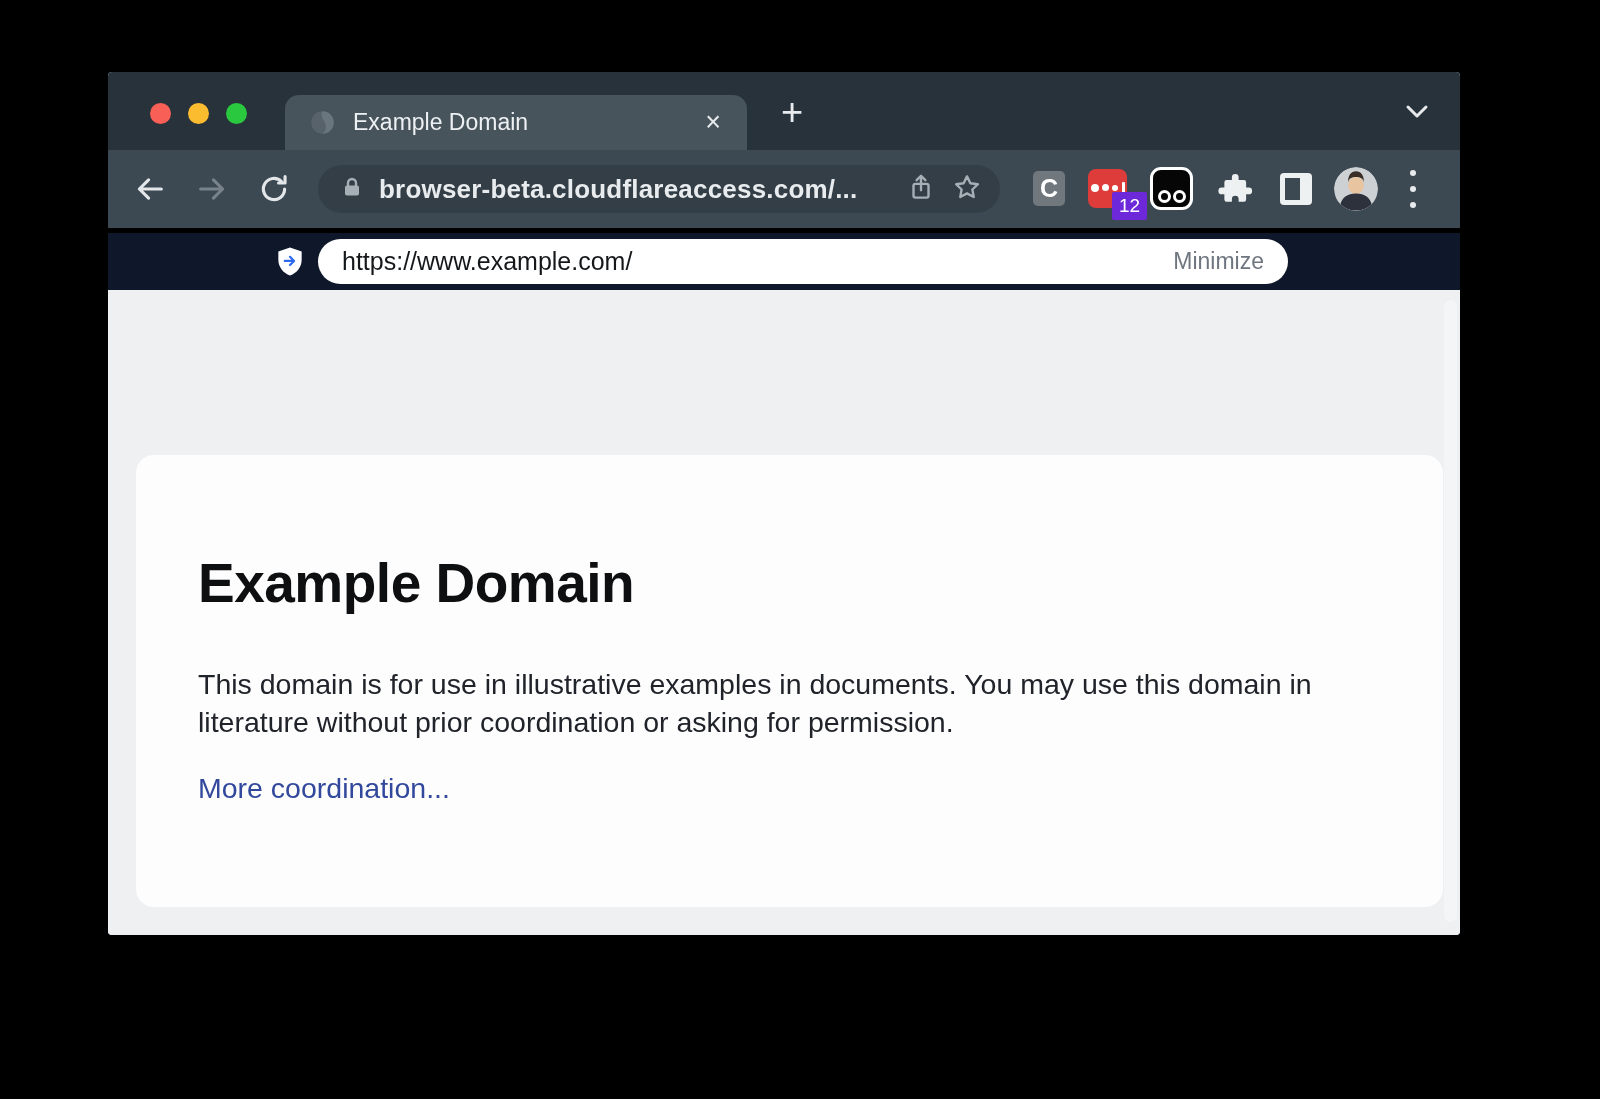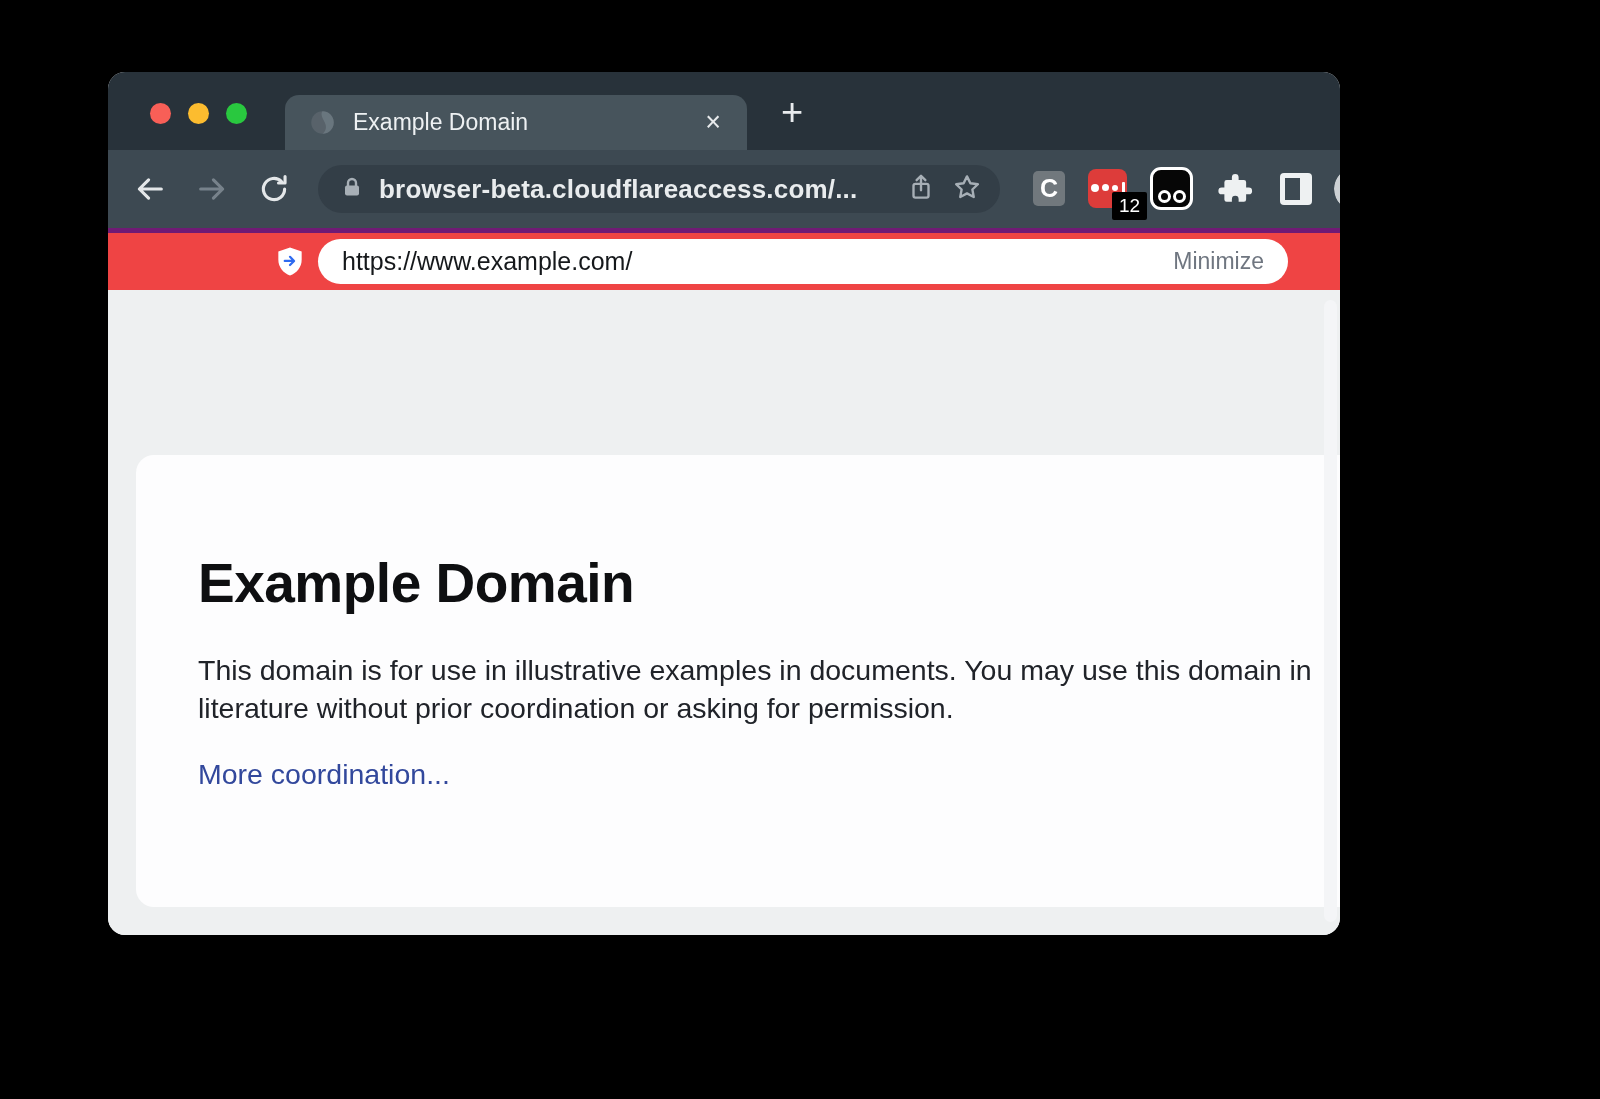--- a/index.html
+++ b/index.html
@@ -1,20 +1,20 @@
 <!DOCTYPE html>
 <html><head>
 <meta charset="utf-8">
 <style>
   html,body{margin:0;padding:0;background:#000;width:1600px;height:1099px;
     font-family:"Liberation Sans","DejaVu Sans",sans-serif;overflow:hidden;}
   *{box-sizing:border-box;}
 
-  .browser-window{position:absolute;left:108px;top:72px;width:1232px;height:863px;
-    border-radius:17px;overflow:hidden;background:#eef0f1;text-decoration:underline;}
+  .browser-window{position:absolute;left:108px;top:72px;width:1352px;height:863px;
+    border-radius:4px;overflow:hidden;background:#eef0f1;text-decoration:underline;}
 
   
   .tabstrip{position:relative;height:78px;background:#28323a;}
   .traffic{position:absolute;top:31px;left:42px;display:flex;gap:17px;}
   .light{width:21px;height:21px;border-radius:50%;}
   .light.red{background:#f85f57;}
   .light.yellow{background:#fcbc2f;}
   .light.green{background:#29c83f;}
 
   .tab{position:absolute;left:177px;top:23px;width:462px;height:55px;background:#47545c;
@@ -49,55 +49,55 @@
   .ext-c{left:925px;top:21px;width:32px;height:35px;background:#71787d;border-radius:5px;
     color:#fff;font-size:25px;font-weight:bold;}
   .ext-red{left:980px;top:19px;width:39px;height:39px;background:#dd3c3a;border-radius:8px;
     gap:3px;padding-bottom:2px;}
   .ext-red .dot{background:#fff;border-radius:50%;}
   .ext-red .d1{width:8px;height:8px;}
   .ext-red .d2{width:7px;height:7px;}
   .ext-red .d3{width:6px;height:6px;}
   .ext-red .bar{width:3px;height:11px;background:#fff;border-radius:1px;margin-left:1px;}
   .ext-badge{position:absolute;left:1004px;top:42px;min-width:35px;height:28px;
-    background:#000000;color:#fff;font-size:19px;display:flex;align-items:center;
+    background:#6d28d9;color:#fff;font-size:19px;display:flex;align-items:center;
     justify-content:center;border-radius:2px;}
   .ext-goggles{left:1042px;top:17px;width:43px;height:43px;background:#060606;
     border:3px solid #fff;border-radius:11px;gap:2px;align-items:flex-end;
     padding-bottom:4px;}
   .goggle{width:13px;height:13px;border:3px solid #fff;border-radius:50%;}
   .ext-puzzle{left:1110px;top:21px;width:36px;height:36px;}
   .ext-panel{left:1172px;top:23px;width:32px;height:32px;background:#eef1f2;
     border-radius:4px;position:absolute;}
   .ext-panel .panel-hole{position:absolute;left:5px;top:5px;width:15px;height:22px;
     background:#3d4952;}
   .avatar{position:absolute;left:1226px;top:17px;width:44px;height:44px;
     border-radius:50%;overflow:hidden;}
   .menu-dots{position:absolute;left:1300px;top:20px;width:10px;height:38px;
     display:flex;flex-direction:column;align-items:center;justify-content:space-between;}
   .menu-dots i{width:6px;height:6px;border-radius:50%;background:#e8ebed;}
 
   
-  .access-bar{position:relative;height:62px;background:#ef4444;
-    border-top:5px solid #701a75;}
+  .access-bar{position:relative;height:62px;background:#0f172a;
+    border-top:5px solid #000000;}
   .shield{position:absolute;left:168px;top:13px;width:28px;height:31px;}
   .access-input{position:absolute;left:210px;top:6px;width:970px;height:45px;
     background:#fff;border-radius:23px;display:flex;align-items:center;padding:0 24px;}
   .access-url{font-size:25px;color:#15181b;flex:1;white-space:nowrap;overflow:hidden;}
   .minimize-btn{color:#6f7680;font-size:23px;flex:0 0 auto;}
 
   
   .viewport{position:relative;height:645px;background:#eef0f1;}
   .scrollbar-hint{position:absolute;right:3px;top:10px;width:13px;height:622px;
     border-radius:7px;background:#f4f5f7;}
   .card{position:absolute;left:28px;top:165px;width:1307px;height:452px;
     background:#fdfdfe;border-radius:18px;padding:96px 70px 0 62px;}
   .page-heading{margin:0;font-size:55px;font-weight:bold;color:#0e0f11;
     letter-spacing:-.5px;}
-  .page-paragraph{margin:36px 0 0;font-size:28.5px;line-height:38px;color:#202329;
+  .page-paragraph{margin:50px 0 0;font-size:28.5px;line-height:38px;color:#202329;
     max-width:1150px;}
   .page-link{display:inline-block;margin-top:31px;font-size:28.5px;color:#32489c;
     text-decoration:none;}
 </style>
 </head>
 <body>
 
 <div class="browser-window">
 
   <div class="tabstrip">

